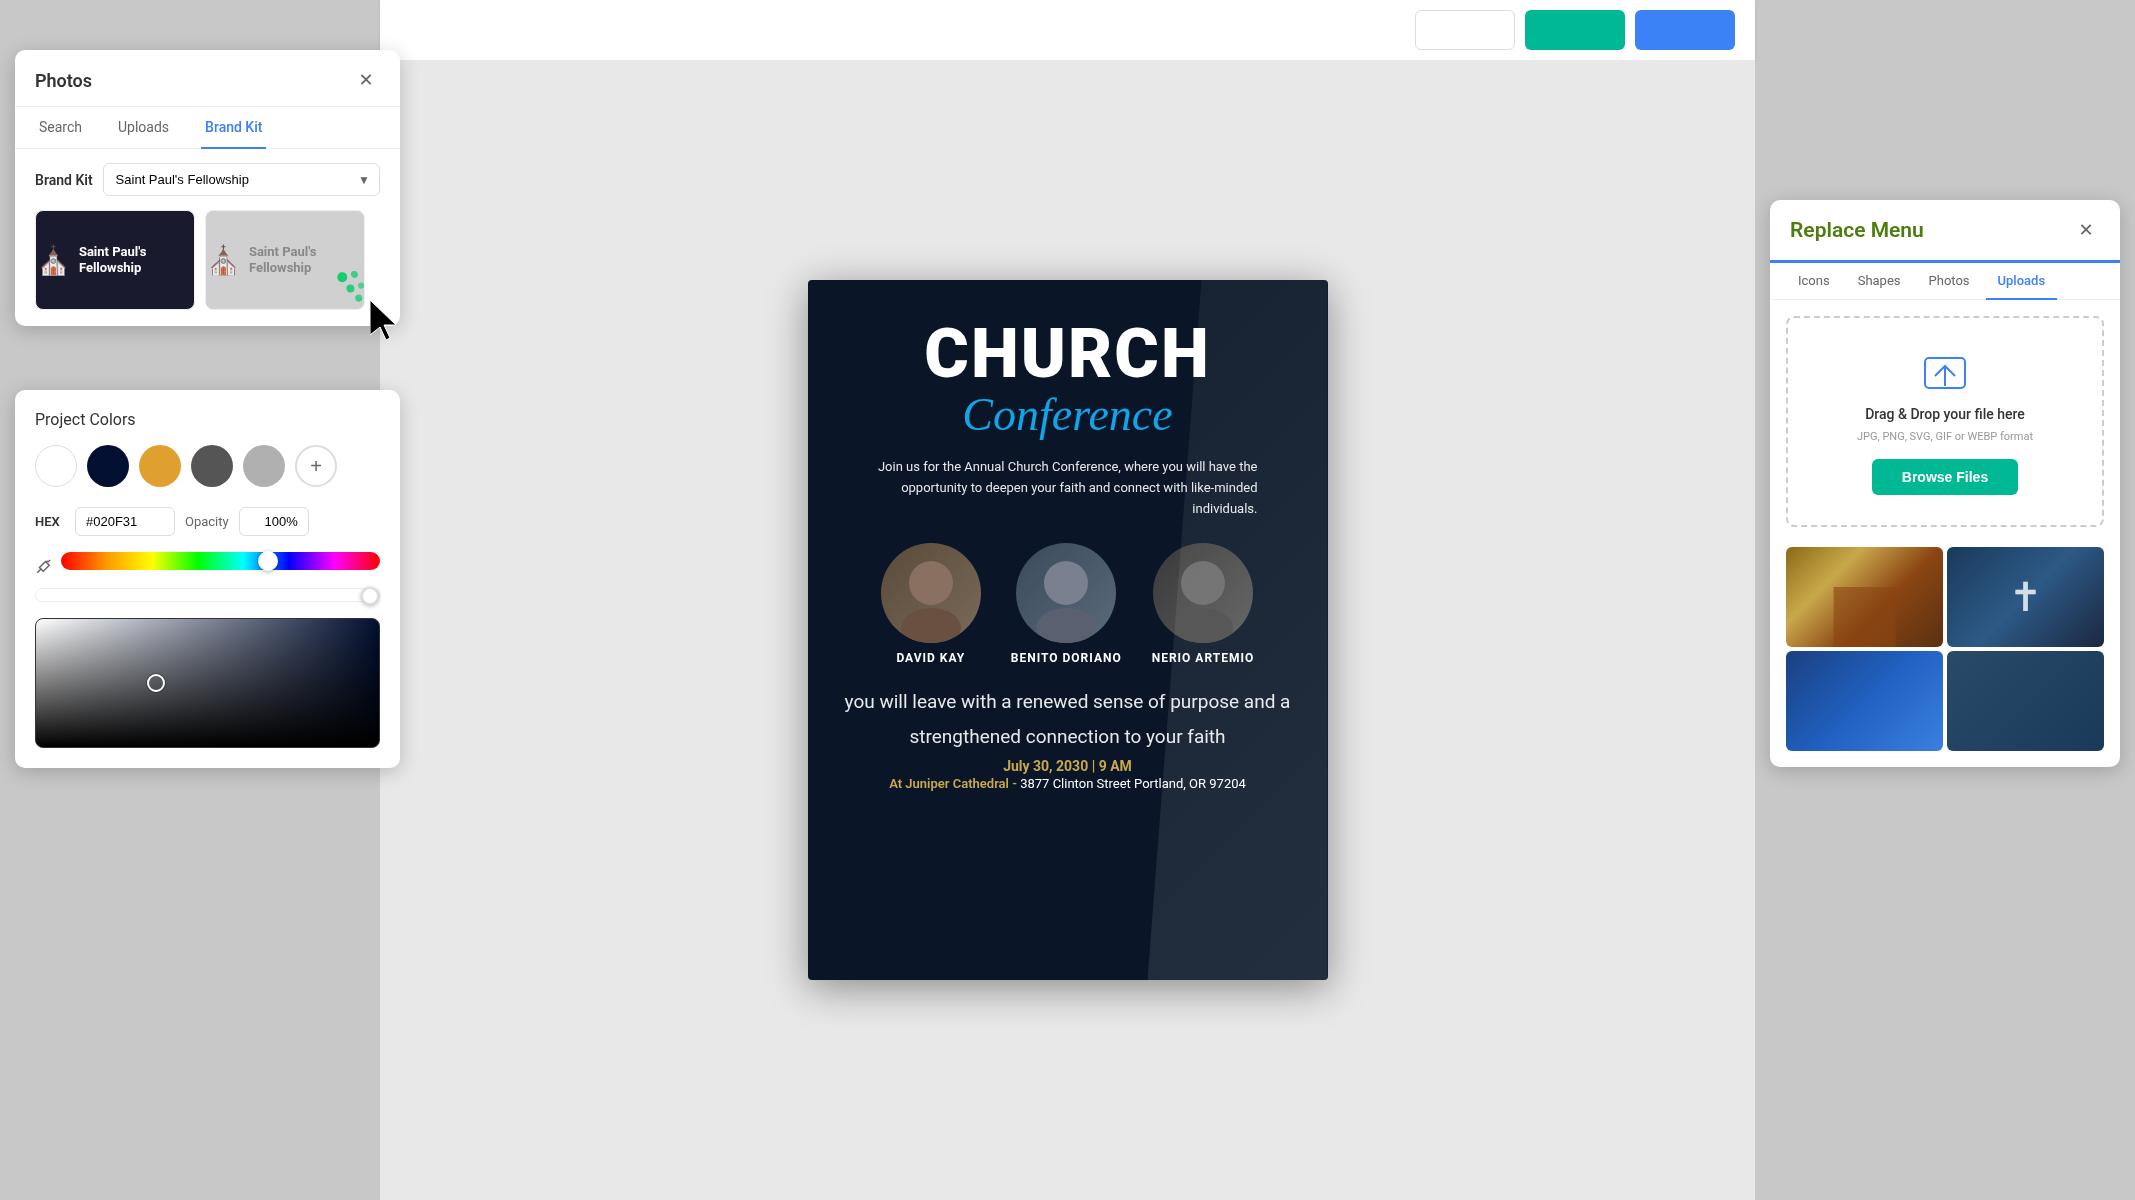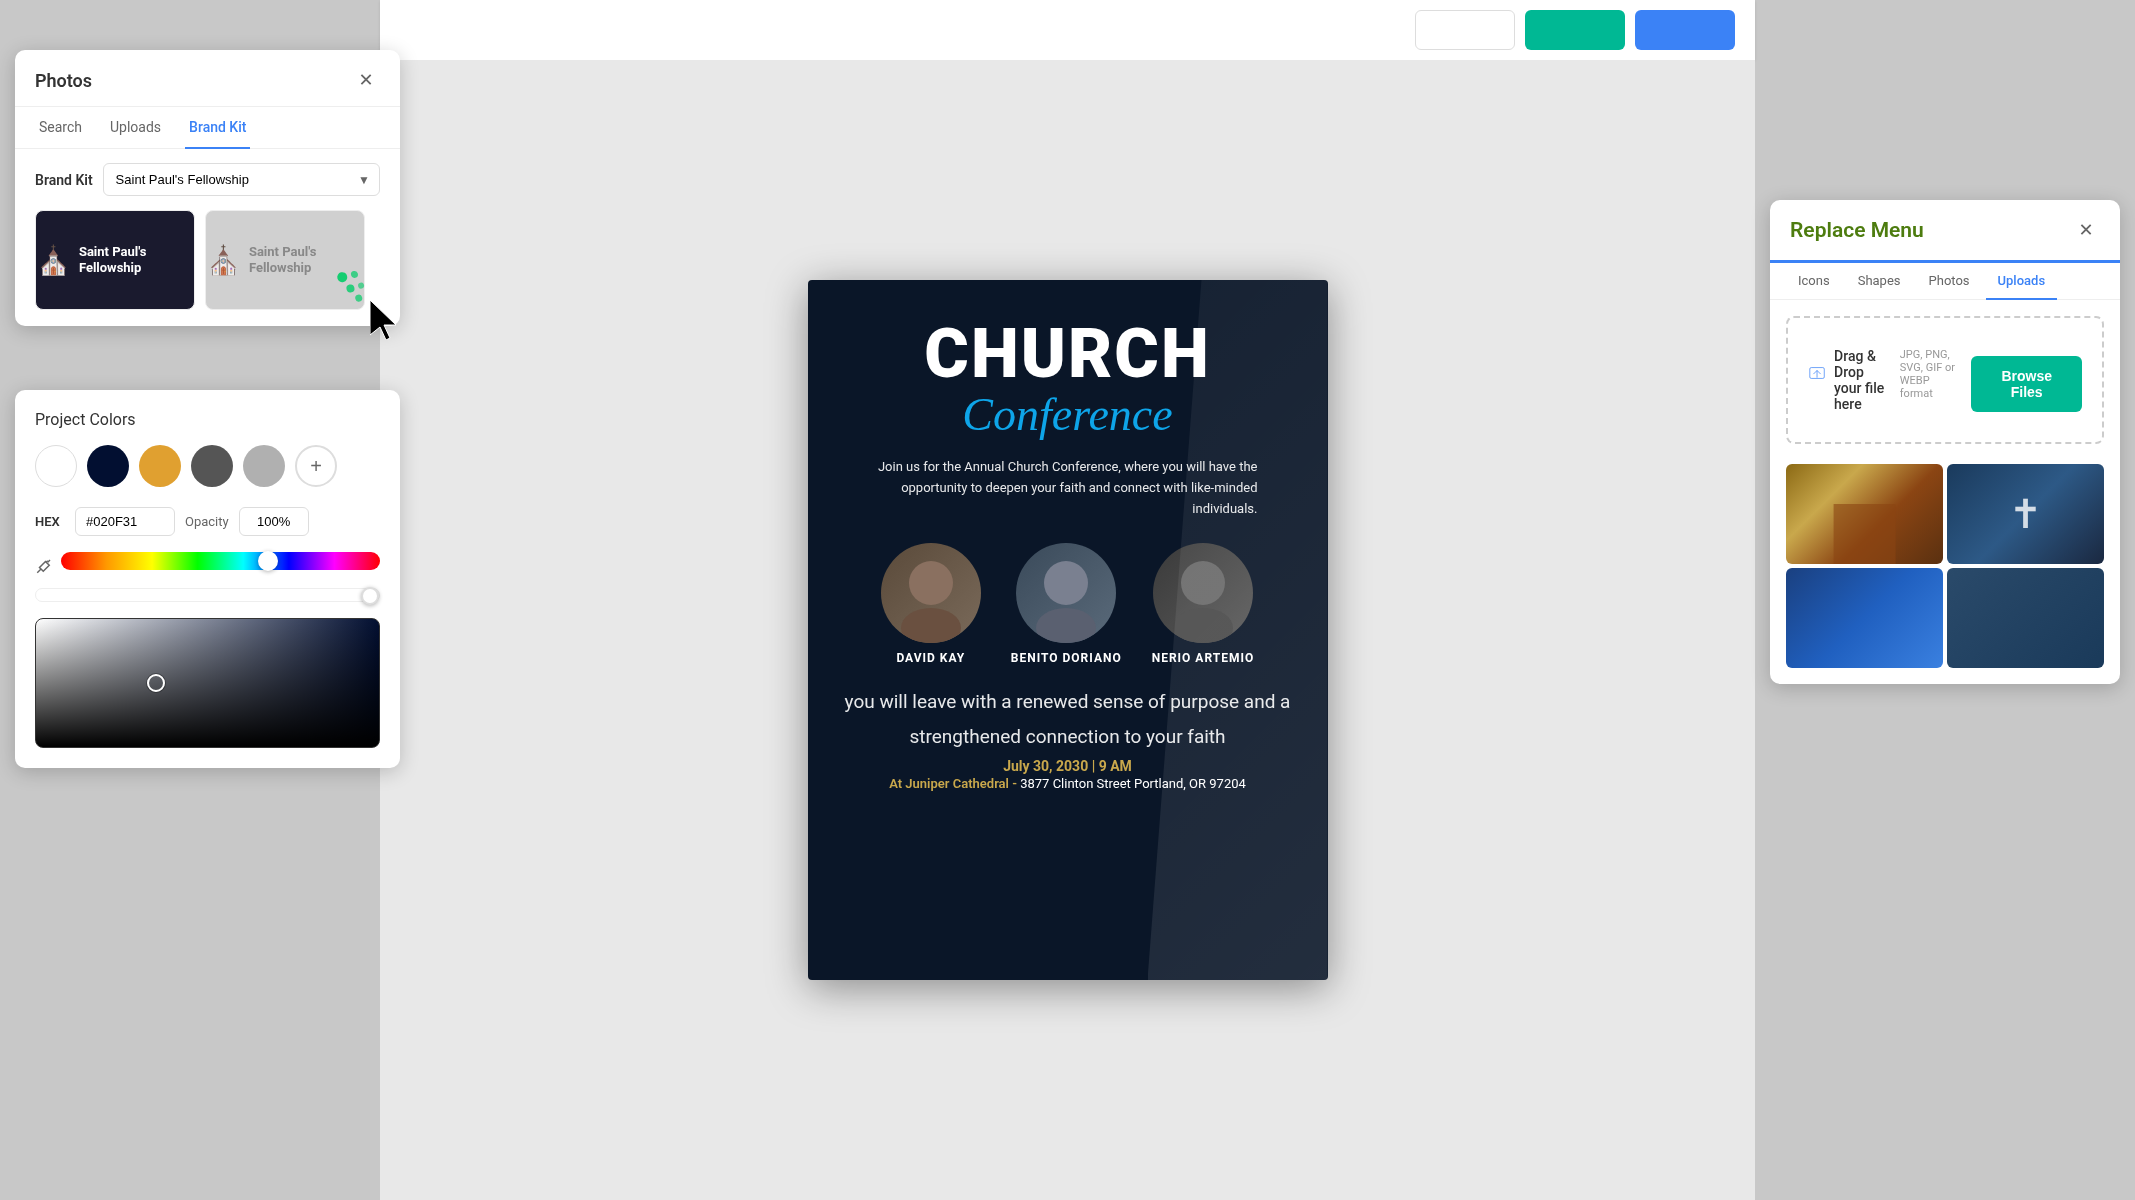--- a/index.html
+++ b/index.html
@@ -87,21 +87,21 @@
       width: 28px;
       height: 28px;
       display: flex;
       align-items: center;
       justify-content: center;
     }
 
     .panel-tabs {
       display: flex;
       padding: 0 20px;
-      gap: 20px;
+      gap: 28px;
       border-bottom: 1px solid #eee;
     }
 
     .panel-tab {
       padding: 12px 4px;
       font-size: 14px;
       color: #666;
       cursor: pointer;
       border-bottom: 2px solid transparent;
       margin-bottom: -1px;
@@ -281,21 +281,21 @@
       font-size: 13px;
       color: #666;
     }
 
     .opacity-input {
       border: 1px solid #ddd;
       border-radius: 6px;
       padding: 6px 10px;
       font-size: 13px;
       width: 70px;
-      text-align: center;
+      text-align: right;
     }
 
     .color-spectrum {
       height: 18px;
       border-radius: 9px;
       background: linear-gradient(to right, #ff0000, #ff9900, #ffff00, #00ff00, #00ffff, #0000ff, #ff00ff, #ff0000);
       margin-bottom: 10px;
       position: relative;
       cursor: pointer;
     }
@@ -534,21 +534,22 @@
       border-bottom-color: #3b82f6;
       font-weight: 500;
     }
 
     .upload-area {
       margin: 16px;
       border: 2px dashed #ccc;
       border-radius: 8px;
       padding: 30px 20px;
       display: flex;
-      flex-direction: row;
+      flex-direction: column;
+      align-items: center;
       gap: 8px;
     }
 
     .upload-icon {
       width: 50px;
       height: 50px;
       color: #3b82f6;
     }
 
     .upload-title {

